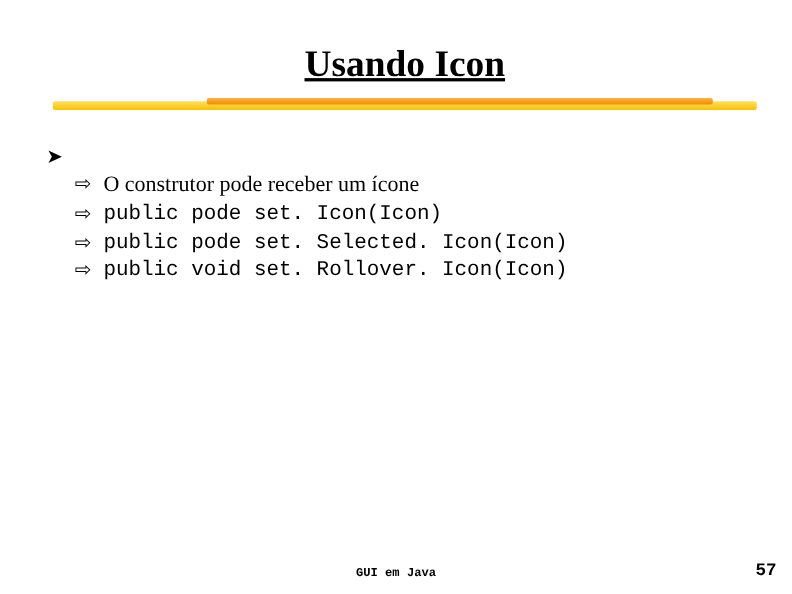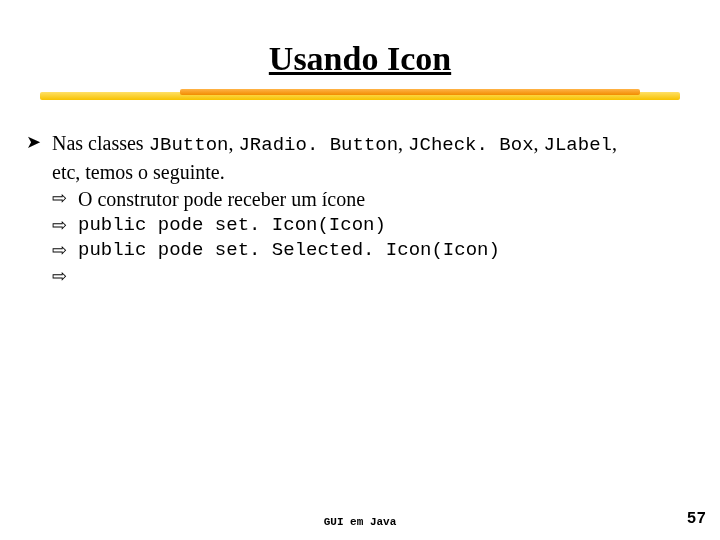--- a/index.html
+++ b/index.html
@@ -1,17 +1,17 @@
 <!DOCTYPE html>
 <html><head>
 <meta charset="utf-8">
 <style>
   * { margin: 0; padding: 0; box-sizing: border-box; }
   html, body { width: 720px; height: 540px; background: #fff; font-family: "Times New Roman", Times, serif; color: #000; }
-  .slide { position: relative; width: 720px; height: 540px; padding: 40px 24px 0 24px; }
+  .slide { position: relative; width: 720px; height: 540px; padding: 40px 24px 0 40px; }
   .title { text-align: center; font-size: 34px; font-weight: bold; text-decoration: underline; margin-bottom: 8px; }
   .underline-art { position: relative; height: 18px; margin: 0 auto 26px auto; width: 640px; }
   .underline-art .bar-yellow { position: absolute; left: 0; right: 0; top: 6px; height: 8px; background: linear-gradient(to bottom, #ffe066, #f7c200); border-radius: 2px; }
   .underline-art .bar-orange { position: absolute; left: 140px; right: 40px; top: 3px; height: 6px; background: linear-gradient(to bottom, #ffb347, #f28c00); border-radius: 2px; }
   .content { font-size: 20px; line-height: 1.35; padding-left: 2px; }
   .row { display: flex; }
   .bullet { width: 26px; flex: 0 0 26px; font-size: 18px; line-height: 1.4; }
   .sub { padding-left: 26px; }
   .sub .bullet { width: 26px; flex: 0 0 26px; font-size: 18px; }
   .mono { font-family: "Courier New", Courier, monospace; font-size: 19px; }
@@ -27,47 +27,44 @@
 
   <div class="underline-art">
     <div class="bar-yellow"></div>
     <div class="bar-orange"></div>
   </div>
 
   <div class="content">
 
     <div class="row">
       <div class="bullet">➤</div>
-      <div>
-        <span>Nas classes </span><span class="mono">JButton</span><span>, </span><span class="mono">JRadio. Button</span><span>, </span><span class="mono">JCheck. Box</span><span>, </span><span class="mono">JLabel</span><span>, </span>
-      </div>
     </div>
 
     <div class="row">
       <div class="bullet"></div>
-      <div>etc, temos o seguinte.</div>
     </div>
 
     <div class="row sub">
       <div class="bullet">⇨</div>
       <div>O construtor pode receber um ícone</div>
     </div>
 
     <div class="row sub">
       <div class="bullet">⇨</div>
       <div class="mono">public pode set. Icon(Icon)</div>
     </div>
 
     <div class="row sub">
       <div class="bullet">⇨</div>
       <div class="mono">public pode set. Selected. Icon(Icon)</div>
     </div>
 
     <div class="row sub">
       <div class="bullet">⇨</div>
+      <div class="mono">public void set. Rollover. Icon(Icon)</div>
     </div>
 
   </div>
 
   <div class="footer-center">GUI em Java</div>
   <div class="footer-right">57</div>
 
 </div>
 
 </body></html>

